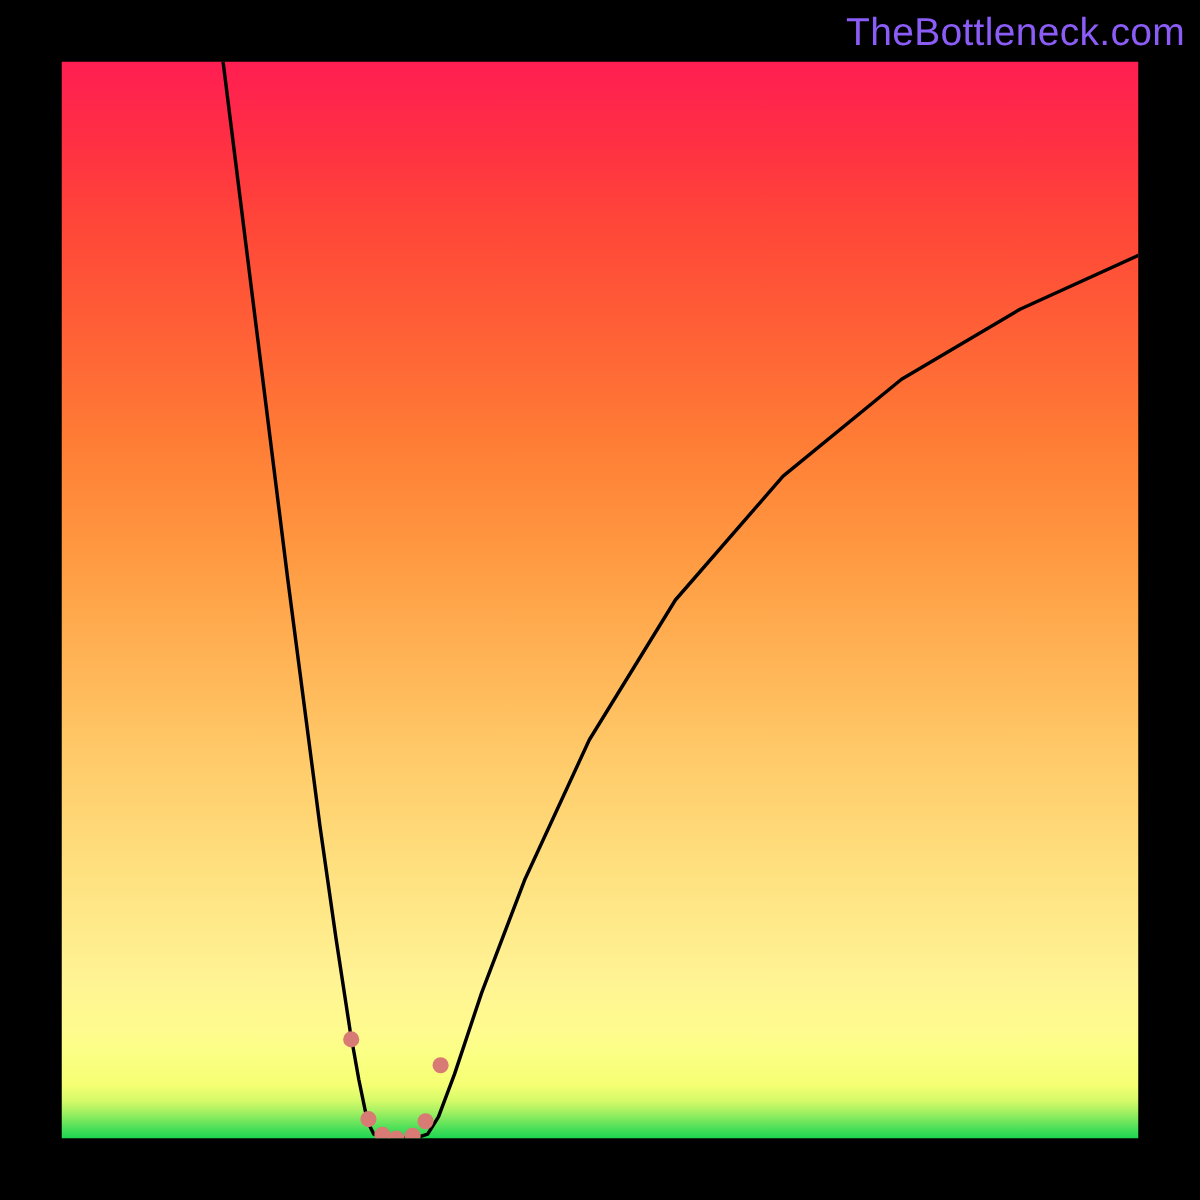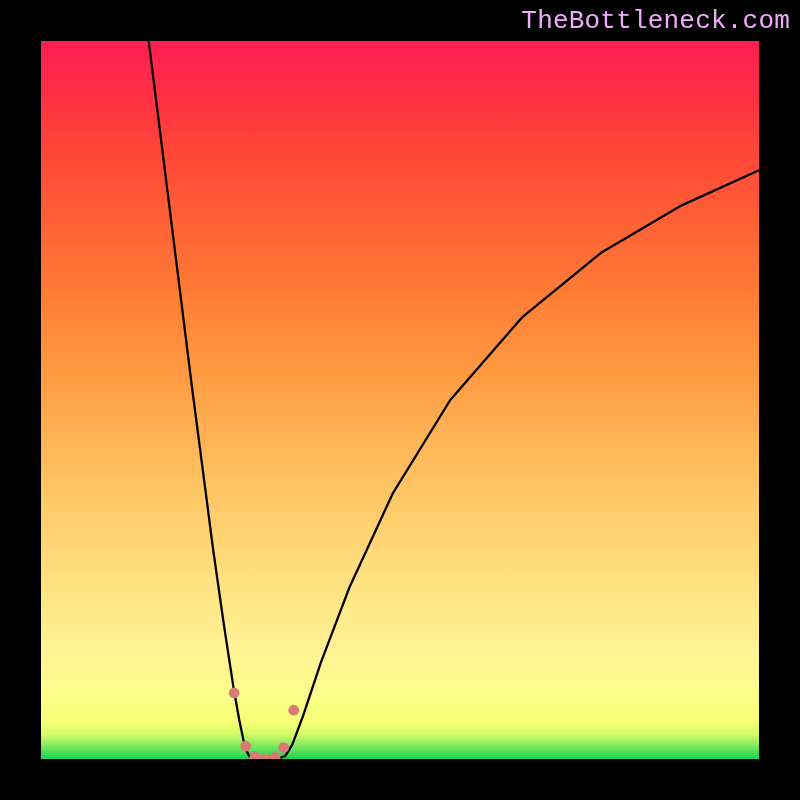--- a/index.html
+++ b/index.html
@@ -64,23 +64,22 @@
     width: 718px;
     height: 718px;
     pointer-events: none;
   }
   .watermark {
     position: absolute;
     top: 6px;
     right: 10px;
     font-size: 26px;
     font-weight: 500;
-    color: #f0abfc;
+    color: #8b5cf6;
     letter-spacing: 0.2px;
-    font-family: Liberation Mono, monospace;
   }
 </style>
 </head>
 <body>
 
 <div class="frame">
   <div class="plot">
     <div class="gradient"></div>
     <svg class="curve-svg" viewBox="0 0 718 718" preserveAspectRatio="none">
       <g id="curve-group">

